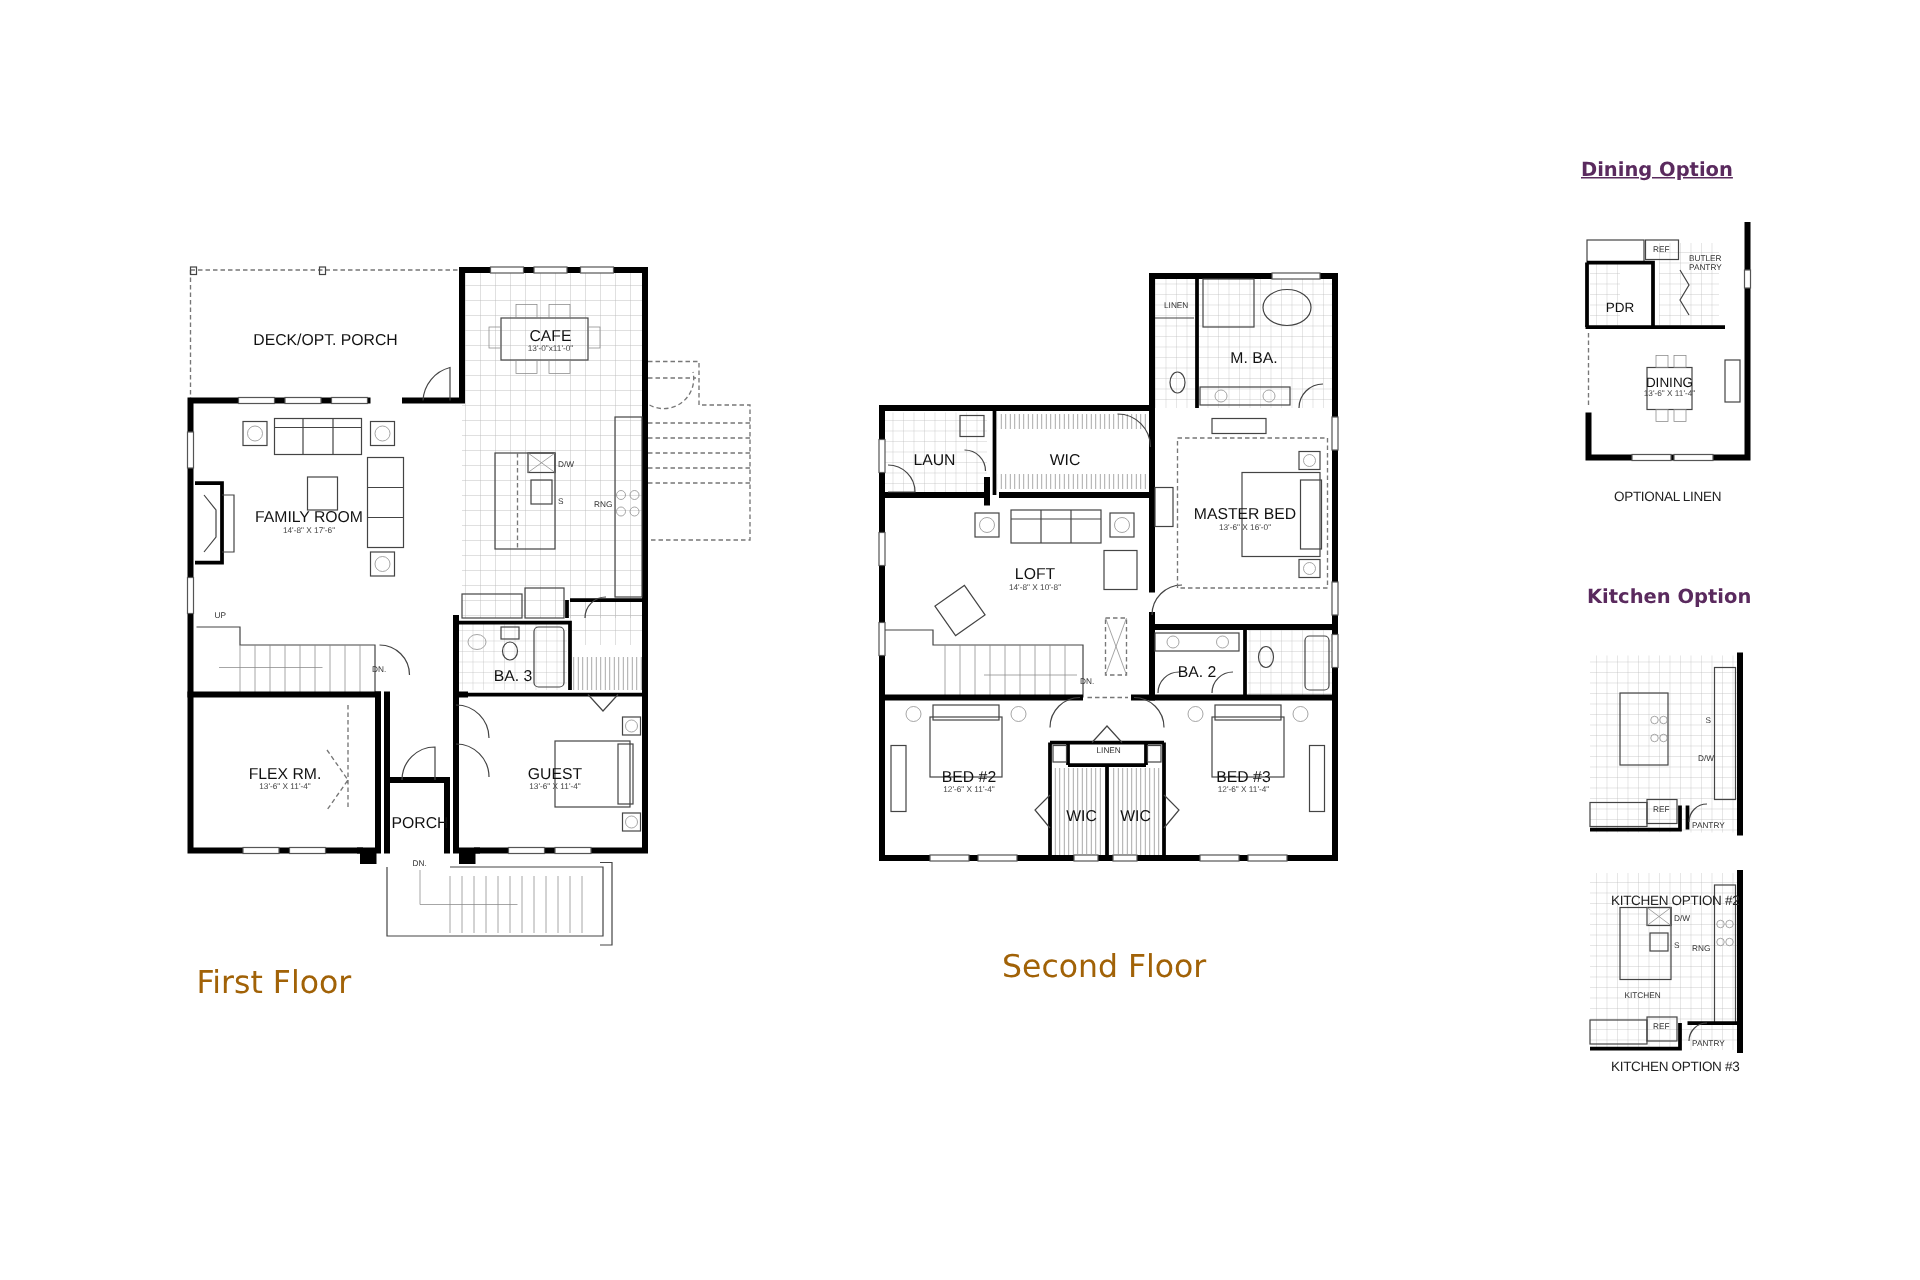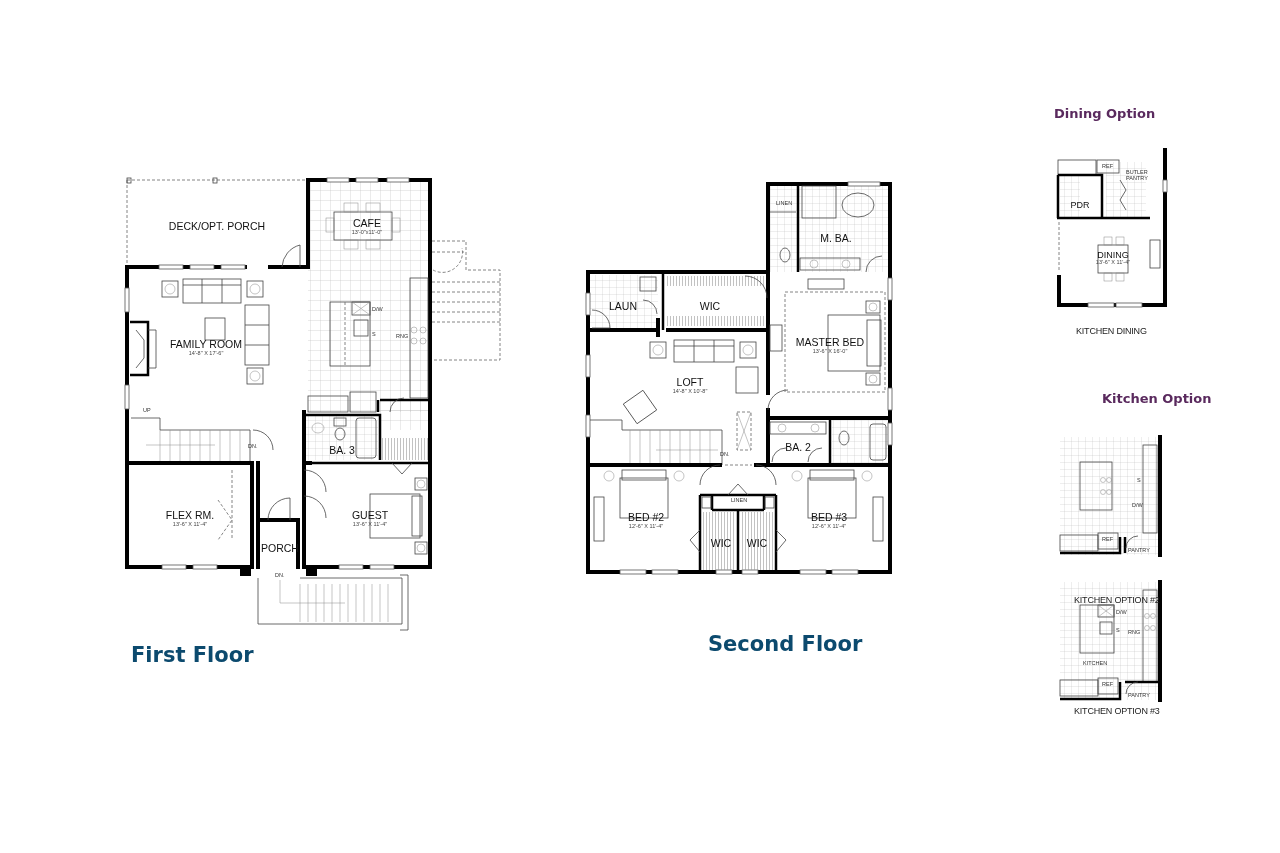--- a/index.html
+++ b/index.html
@@ -7,21 +7,21 @@
   svg{position:absolute;left:0;top:0;}
   .wall{stroke:#000;stroke-width:4;fill:none;stroke-linecap:square;}
   .wall-thin{stroke:#000;stroke-width:2.5;fill:none;}
   .thin{stroke:#444;stroke-width:0.8;fill:none;}
   .hair{stroke:#888;stroke-width:0.5;fill:none;}
   .dash{stroke:#777;stroke-width:0.9;fill:none;stroke-dasharray:3,2;}
   .win{fill:#fff;stroke:#555;stroke-width:0.8;}
   .room{font-family:"Liberation Sans",sans-serif;font-size:10.5px;fill:#111;text-anchor:middle;font-stretch:condensed;}
   .dim{font-family:"Liberation Sans",sans-serif;font-size:5.5px;fill:#444;text-anchor:middle;}
   .tiny{font-family:"Liberation Sans",sans-serif;font-size:5.5px;fill:#333;}
-  .floor-title{position:absolute;font-family:"DejaVu Sans",sans-serif;font-size:21px;color:#0c4a6e;font-weight:bold;}
+  .floor-title{position:absolute;font-family:"DejaVu Sans",sans-serif;font-size:21px;color:#a16207;font-weight:normal;}
   .opt-title{position:absolute;font-family:"DejaVu Sans",sans-serif;font-size:13px;font-weight:bold;color:#5a2a5e;}
   .opt-caption{position:absolute;font-family:"Liberation Sans",sans-serif;font-size:9px;color:#222;letter-spacing:-0.2px;}
 </style>
 </head>
 <body>
 
 <svg width="1280" height="853" viewBox="0 0 1280 853">
   <defs>
     <pattern id="tile" width="10" height="10" patternUnits="userSpaceOnUse">
       <path d="M10 0 L0 0 0 10" fill="none" stroke="#bbb" stroke-width="0.6"></path>
@@ -386,18 +386,18 @@
     <text class="tiny" x="1116" y="614">D/W</text>
     <text class="tiny" x="1116" y="632">S</text>
     <text class="tiny" x="1128" y="634">RNG</text>
     <text class="tiny" x="1083" y="665">KITCHEN</text>
     <text class="tiny" x="1102" y="686">REF</text>
     <text class="tiny" x="1128" y="697">PANTRY</text>
   </g>
 </svg>
 
 <div class="floor-title" style="left:131px;top:643px;">First Floor</div>
-<div class="floor-title" style="left:708px;top:632px;">Second Floor</div>
-<div class="opt-title" style="left:1054px;top:106px;">Dining Option</div>
-<div class="opt-caption" style="left:1076px;top:326px;">KITCHEN DINING</div>
-<div class="opt-title" style="left:1058px;top:391px;margin-left:44px;">Kitchen Option</div>
+<div class="floor-title" style="left:668px;top:632px;">Second Floor</div>
+<div class="opt-title" style="left:1054px;top:106px;text-decoration:underline;">Dining Option</div>
+<div class="opt-caption" style="left:1076px;top:326px;">OPTIONAL LINEN</div>
+<div class="opt-title" style="left:1058px;top:391px;">Kitchen Option</div>
 <div class="opt-caption" style="left:1074px;top:595px;">KITCHEN OPTION #2</div>
 <div class="opt-caption" style="left:1074px;top:706px;">KITCHEN OPTION #3</div>
 
 </body></html>

